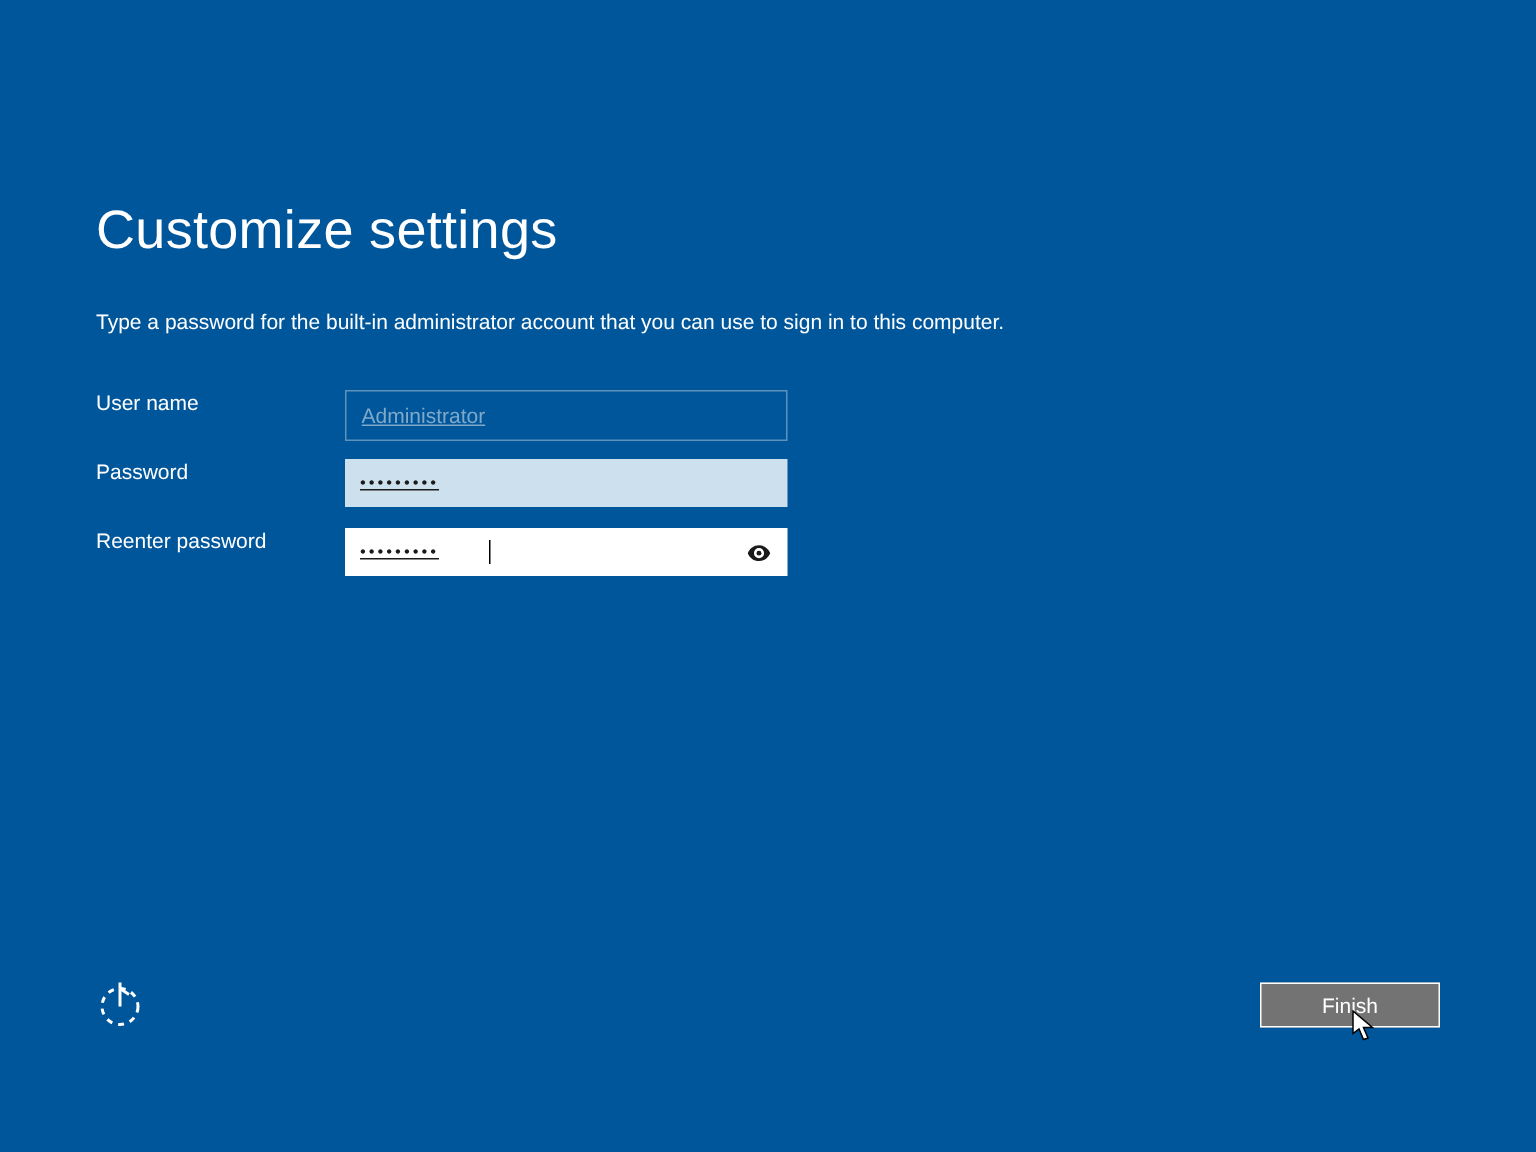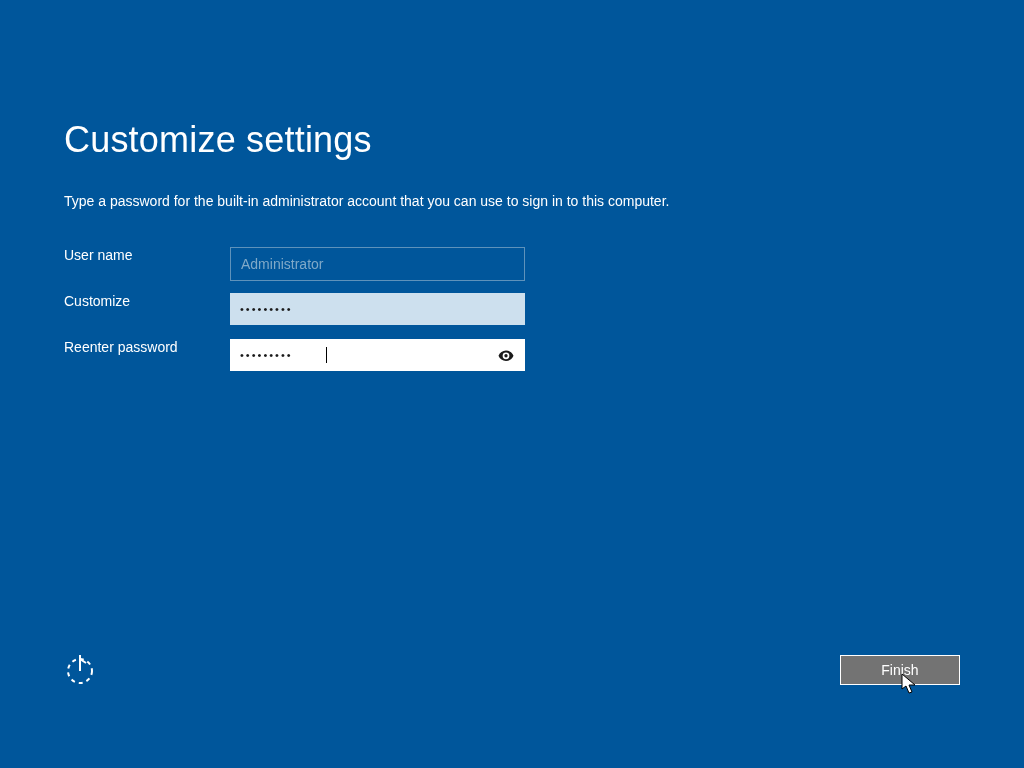--- a/index.html
+++ b/index.html
@@ -4,41 +4,41 @@
   <style>
     * { margin:0; padding:0; box-sizing:border-box; }
     html,body { width:1024px; height:768px; overflow:hidden; }
     body {
       background:#00569b;
       font-family:"Segoe UI","Segoe UI Light",Tahoma,sans-serif;
       color:#ffffff;
       position:relative;
     }
     .page {
-      position:absolute; left:64px; top:119px; right:64px;
+      position:absolute; left:64px; top:132px; right:64px;
     }
     .title {
       font-size:36px; font-weight:300; letter-spacing:0.2px;
       color:#ffffff; margin-bottom:32px;
     }
     .instruction {
       font-size:14px; font-weight:400; color:#ffffff; margin-bottom:38px;
     }
     .form-row {
       display:flex; align-items:flex-start; height:32px; margin-bottom:14px;
     }
     .form-label {
       width:166px; font-size:14px; font-weight:400; color:#ffffff;
     }
     .field-wrap {
       position:relative; width:295px; height:32px;
     }
     .txt {
       width:100%; height:100%; border:none; outline:none;
-      font-family:inherit; font-size:14px; padding:16px 10px;
+      font-family:inherit; font-size:14px; padding:16px 10px;text-decoration:underline;
     }
     .txt.readonly {
       background:transparent; border:1px solid #5e92bb; color:#7fa9c8;
     }
     .txt.pwd1 {
       background:#cde0ee; color:#1a1a1a; font-size:11px; letter-spacing:2px;
     }
     .txt.pwd2 {
       background:#ffffff; color:#1a1a1a; font-size:11px; letter-spacing:2px;
       padding-right:34px;
@@ -78,21 +78,21 @@
   <p class="instruction">Type a password for the built-in administrator account that you can use to sign in to this computer.</p>
 
   <div class="form-row">
     <div class="form-label">User name</div>
     <div class="field-wrap">
       <input class="txt readonly" type="text" readonly="" value="Administrator" style="">
     </div>
   </div>
 
   <div class="form-row">
-    <div class="form-label">Customize</div>
+    <div class="form-label">Password</div>
     <div class="field-wrap">
       <input class="txt pwd1" type="text" readonly="" value="•••••••••" style="">
     </div>
   </div>
 
   <div class="form-row">
     <div class="form-label">Reenter password</div>
     <div class="field-wrap">
       <input class="txt pwd2" type="text" readonly="" value="•••••••••" style="">
       <div class="caret" style="left:96px;"></div>

